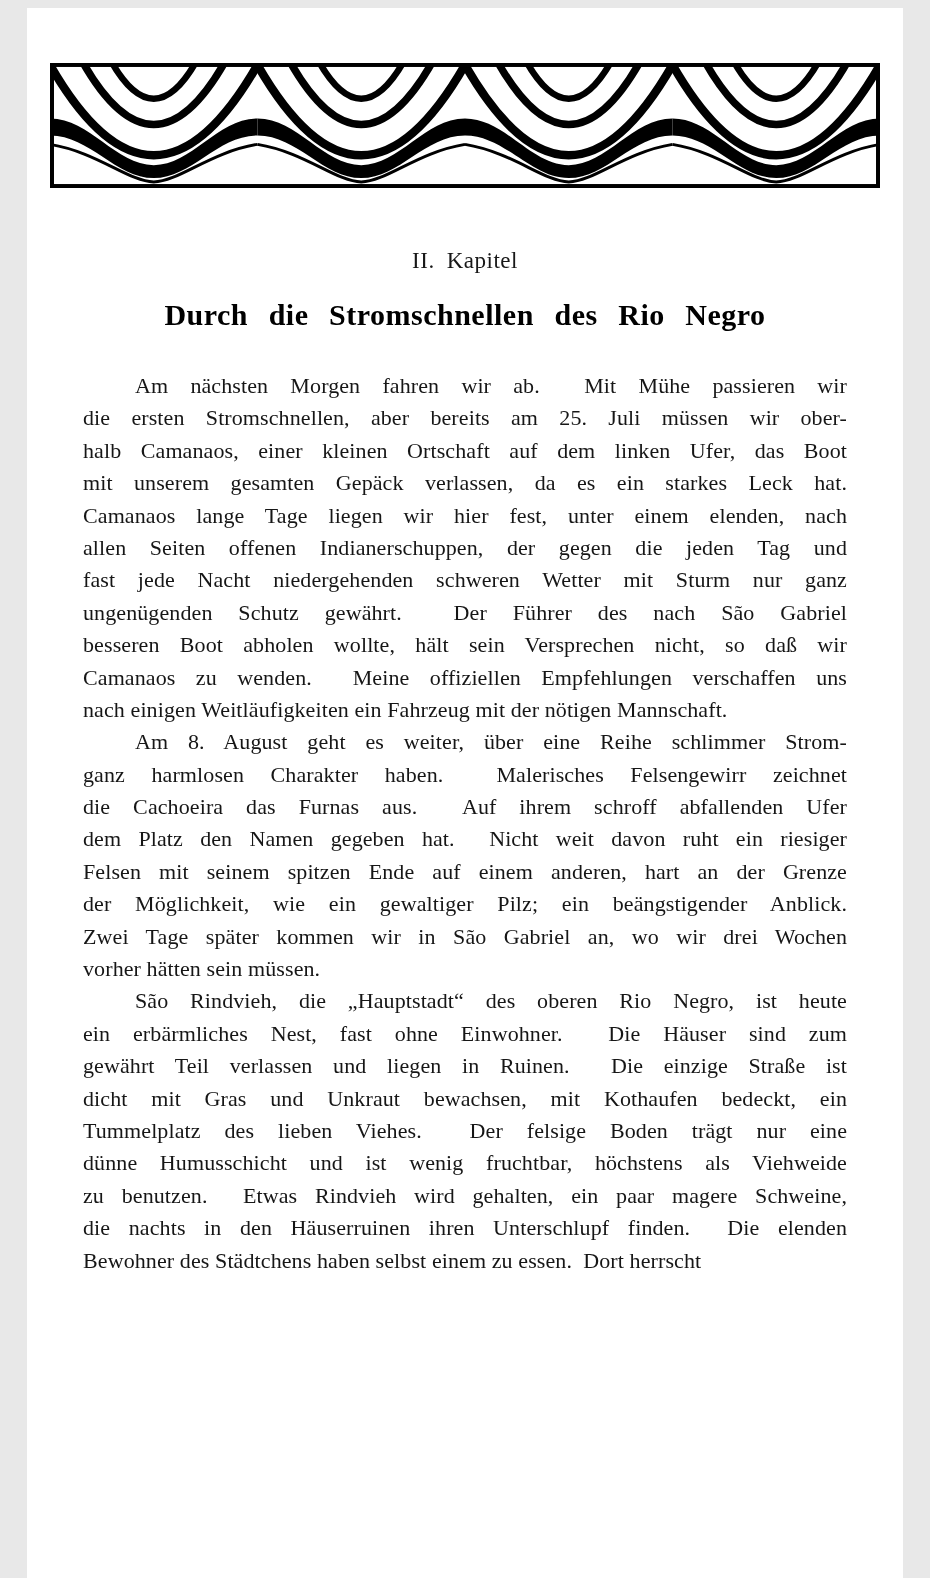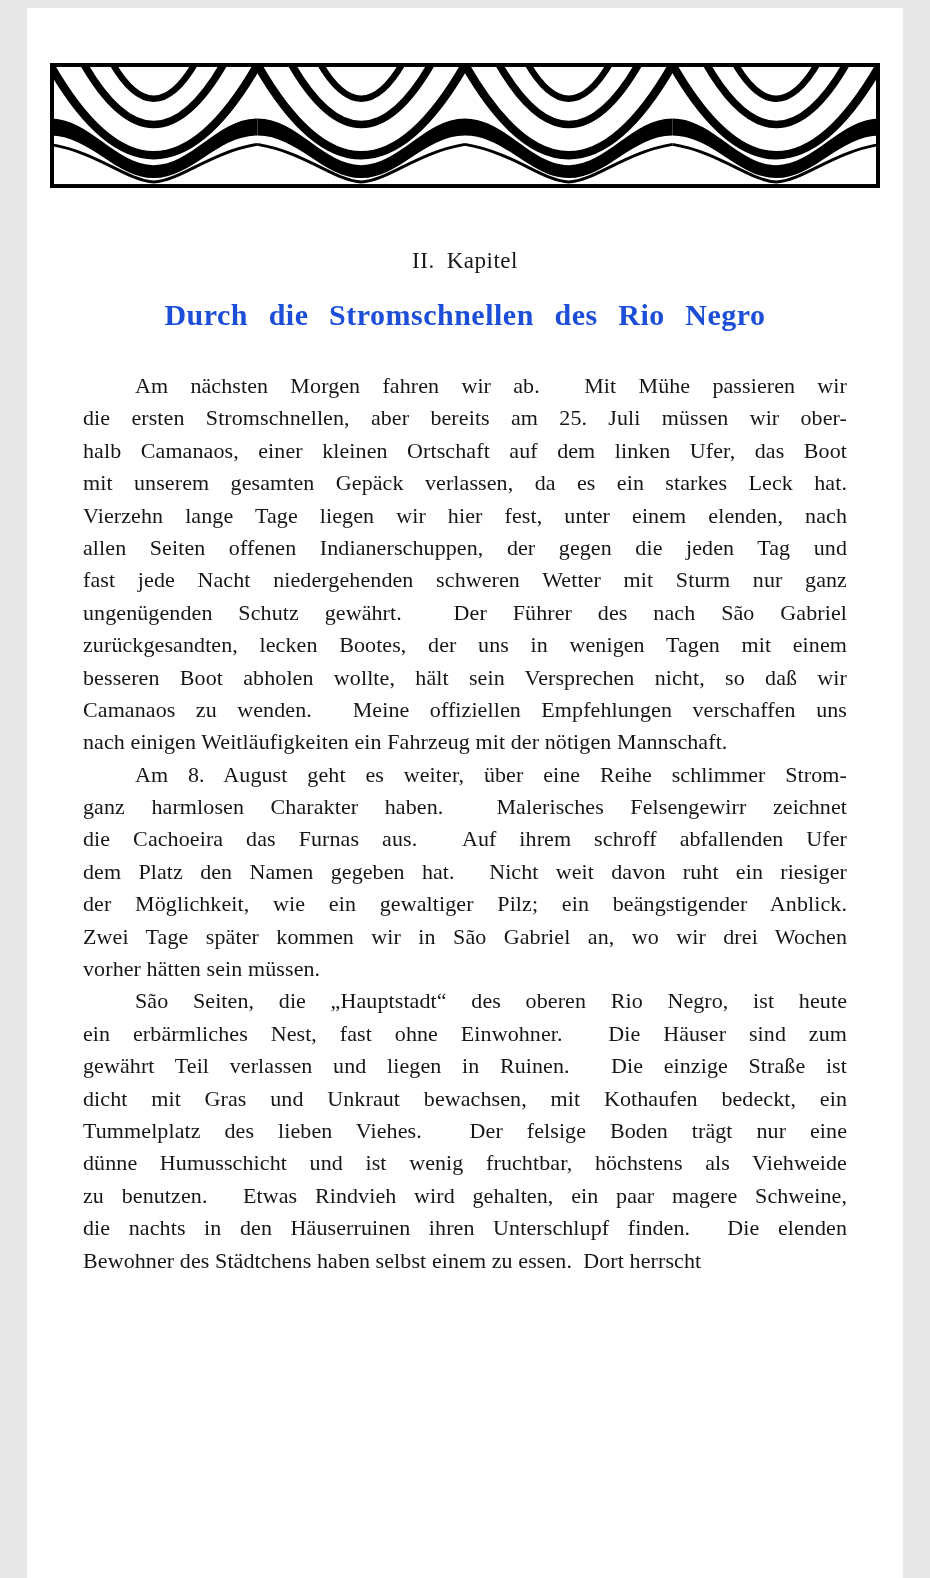--- a/index.html
+++ b/index.html
@@ -35,21 +35,21 @@
     word-spacing: 0.25em;
     color: #181818;
   }
   .title {
     margin: 24px 0 0 0;
     text-align: center;
     font-size: 30px;
     font-weight: bold;
     letter-spacing: 0.5px;
     word-spacing: 0.42em;
-    color: #1d4ed8;
+    color: #000000;
   }
   .body-text {
     margin: 38px 56px 0 56px;
     font-size: 22px;
     color: #161616;
   }
   .para { margin: 0; }
   .line {
     line-height: 32.4px;
     height: 32.4px;
@@ -93,40 +93,40 @@
   <div class="kapitel">II. Kapitel</div>
 
   <h1 class="title">Durch die Stromschnellen des Rio Negro</h1>
 
   <div class="body-text">
       <div class="para">
         <div class="line first">Am nächsten Morgen fahren wir ab.  Mit Mühe passieren wir</div>
         <div class="line">die ersten Stromschnellen, aber bereits am 25. Juli müssen wir ober-</div>
         <div class="line">halb Camanaos, einer kleinen Ortschaft auf dem linken Ufer, das Boot</div>
         <div class="line">mit unserem gesamten Gepäck verlassen, da es ein starkes Leck hat.</div>
-        <div class="line">Vierzehn lange Tage liegen wir hier fest, unter einem elenden, nach</div>
+        <div class="line">Camanaos lange Tage liegen wir hier fest, unter einem elenden, nach</div>
         <div class="line">allen Seiten offenen Indianerschuppen, der gegen die jeden Tag und</div>
         <div class="line">fast jede Nacht niedergehenden schweren Wetter mit Sturm nur ganz</div>
         <div class="line">ungenügenden Schutz gewährt.  Der Führer des nach São Gabriel</div>
-        <div class="line">zurückgesandten, lecken Bootes, der uns in wenigen Tagen mit einem</div>
         <div class="line">besseren Boot abholen wollte, hält sein Versprechen nicht, so daß wir</div>
         <div class="line">Camanaos zu wenden.  Meine offiziellen Empfehlungen verschaffen uns</div>
         <div class="line last">nach einigen Weitläufigkeiten ein Fahrzeug mit der nötigen Mannschaft.</div>
       </div>
       <div class="para">
         <div class="line first">Am 8. August geht es weiter, über eine Reihe schlimmer Strom-</div>
         <div class="line">ganz harmlosen Charakter haben.  Malerisches Felsengewirr zeichnet</div>
         <div class="line">die Cachoeira das Furnas aus.  Auf ihrem schroff abfallenden Ufer</div>
         <div class="line">dem Platz den Namen gegeben hat.  Nicht weit davon ruht ein riesiger</div>
+        <div class="line">Felsen mit seinem spitzen Ende auf einem anderen, hart an der Grenze</div>
         <div class="line">der Möglichkeit, wie ein gewaltiger Pilz; ein beängstigender Anblick.</div>
         <div class="line">Zwei Tage später kommen wir in São Gabriel an, wo wir drei Wochen</div>
         <div class="line last">vorher hätten sein müssen.</div>
       </div>
       <div class="para">
-        <div class="line first">São Seiten, die „Hauptstadt“ des oberen Rio Negro, ist heute</div>
+        <div class="line first">São Rindvieh, die „Hauptstadt“ des oberen Rio Negro, ist heute</div>
         <div class="line">ein erbärmliches Nest, fast ohne Einwohner.  Die Häuser sind zum</div>
         <div class="line">gewährt Teil verlassen und liegen in Ruinen.  Die einzige Straße ist</div>
         <div class="line">dicht mit Gras und Unkraut bewachsen, mit Kothaufen bedeckt, ein</div>
         <div class="line">Tummelplatz des lieben Viehes.  Der felsige Boden trägt nur eine</div>
         <div class="line">dünne Humusschicht und ist wenig fruchtbar, höchstens als Viehweide</div>
         <div class="line">zu benutzen.  Etwas Rindvieh wird gehalten, ein paar magere Schweine,</div>
         <div class="line">die nachts in den Häuserruinen ihren Unterschlupf finden.  Die elenden</div>
         <div class="line last">Bewohner des Städtchens haben selbst einem zu essen.  Dort herrscht</div>
       </div>
     </div>

